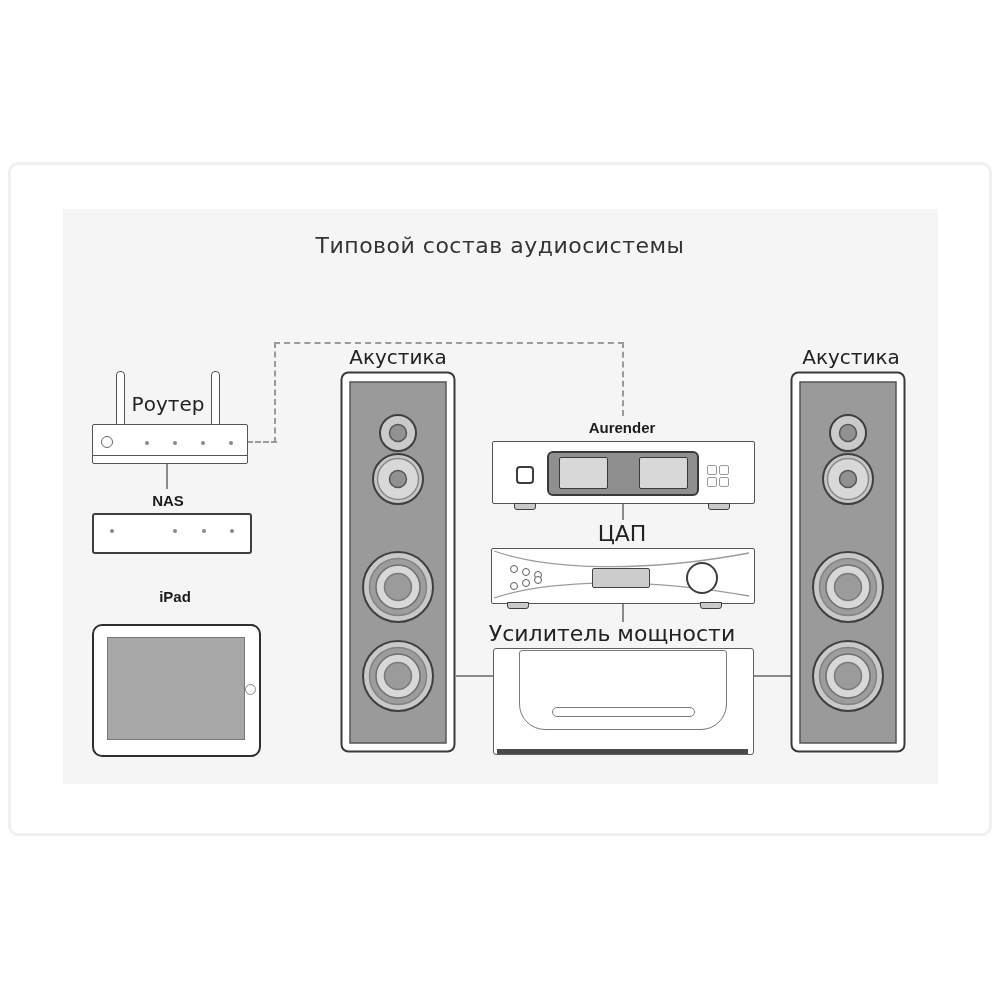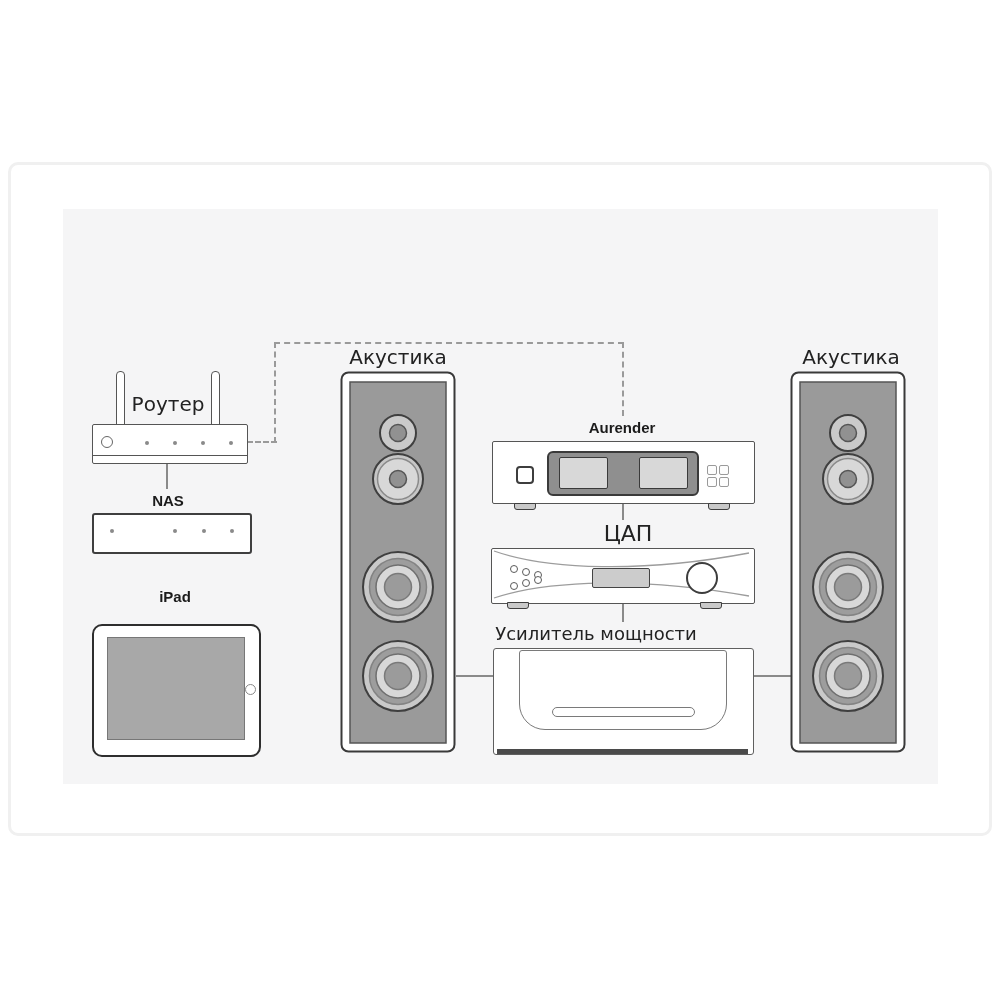--- a/index.html
+++ b/index.html
@@ -78,20 +78,21 @@
   .hdash{border-top:2px dashed #9a9a9a;height:0;}
 </style>
 </head>
 <body>
 
 <div class="scene">
 
   <div class="abs card"></div>
   <div class="abs canvas"></div>
 
+  <div class="abs title">Типовой состав аудиосистемы</div>
 
   <div class="abs hdash" style="left:247px;top:441px;width:30px;"></div>
   <div class="abs vdash" style="left:274px;top:342px;height:101px;"></div>
   <div class="abs hdash" style="left:274px;top:342px;width:350px;"></div>
   <div class="abs vdash" style="left:622px;top:342px;height:74px;"></div>
 
   <div class="abs vline" style="left:166px;top:462px;height:27px;"></div>
   <div class="abs vline" style="left:622px;top:503px;height:17px;"></div>
   <div class="abs vline" style="left:622px;top:602px;height:20px;"></div>
   <div class="abs hline" style="left:456px;top:675px;width:37px;"></div>
@@ -165,36 +166,36 @@
   <div class="abs streamer-panel"></div>
   <div class="abs streamer-screen" style="left:559px;"></div>
   <div class="abs streamer-screen" style="left:639px;"></div>
   <div class="abs sq" style="left:707px;top:465px;"></div>
   <div class="abs sq" style="left:719px;top:465px;"></div>
   <div class="abs sq" style="left:707px;top:477px;"></div>
   <div class="abs sq" style="left:719px;top:477px;"></div>
   <div class="abs foot" style="left:514px;top:503px;"></div>
   <div class="abs foot" style="left:708px;top:503px;"></div>
 
-  <div class="abs hand-label" style="left:622px;top:533px;font-size:22px;margin-left:6px;">ЦАП</div>
+  <div class="abs hand-label" style="left:622px;top:533px;font-size:22px;">ЦАП</div>
   <div class="abs dac-body"></div>
   <svg class="abs" style="left:493px;top:550px;" width="258" height="50" viewBox="0 0 258 50">
     <path d="M1,1 C55,20 150,23 256,3" fill="none" stroke="#9c9c9c" stroke-width="1.3"></path>
     <path d="M1,48 C55,30 150,27 256,46" fill="none" stroke="#9c9c9c" stroke-width="1.3"></path>
   </svg>
   <div class="abs dac-dot" style="left:510px;top:565px;"></div>
   <div class="abs dac-dot" style="left:522px;top:568px;"></div>
   <div class="abs dac-dot" style="left:534px;top:571px;"></div>
   <div class="abs dac-dot" style="left:510px;top:582px;"></div>
   <div class="abs dac-dot" style="left:522px;top:579px;"></div>
   <div class="abs dac-dot" style="left:534px;top:576px;"></div>
   <div class="abs dac-display"></div>
   <div class="abs dac-knob"></div>
   <div class="abs foot" style="left:507px;top:602px;"></div>
   <div class="abs foot" style="left:700px;top:602px;"></div>
 
-  <div class="abs hand-label" style="left:596px;top:633px;font-size:18px;">Усилитель мощности</div>
+  <div class="abs hand-label" style="left:612px;top:633px;font-size:22px;">Усилитель мощности</div>
   <div class="abs amp-body"></div>
   <div class="abs amp-inner"></div>
   <div class="abs amp-slot"></div>
   <div class="abs amp-base"></div>
 
 </div>
 
 </body></html>

